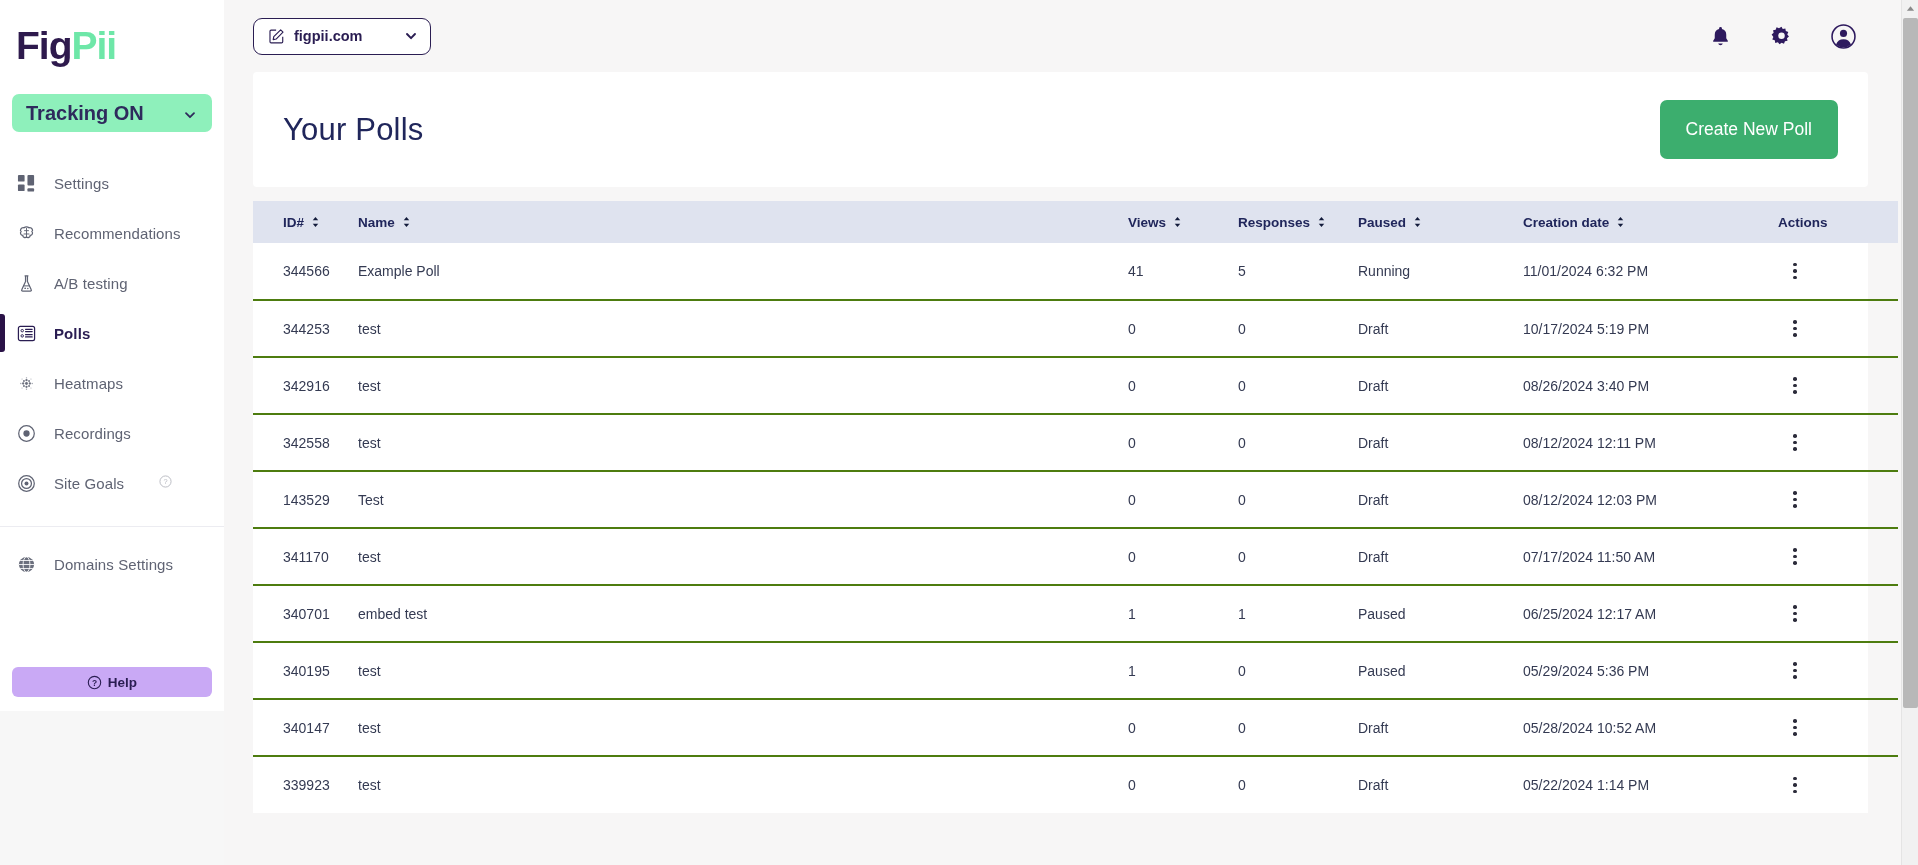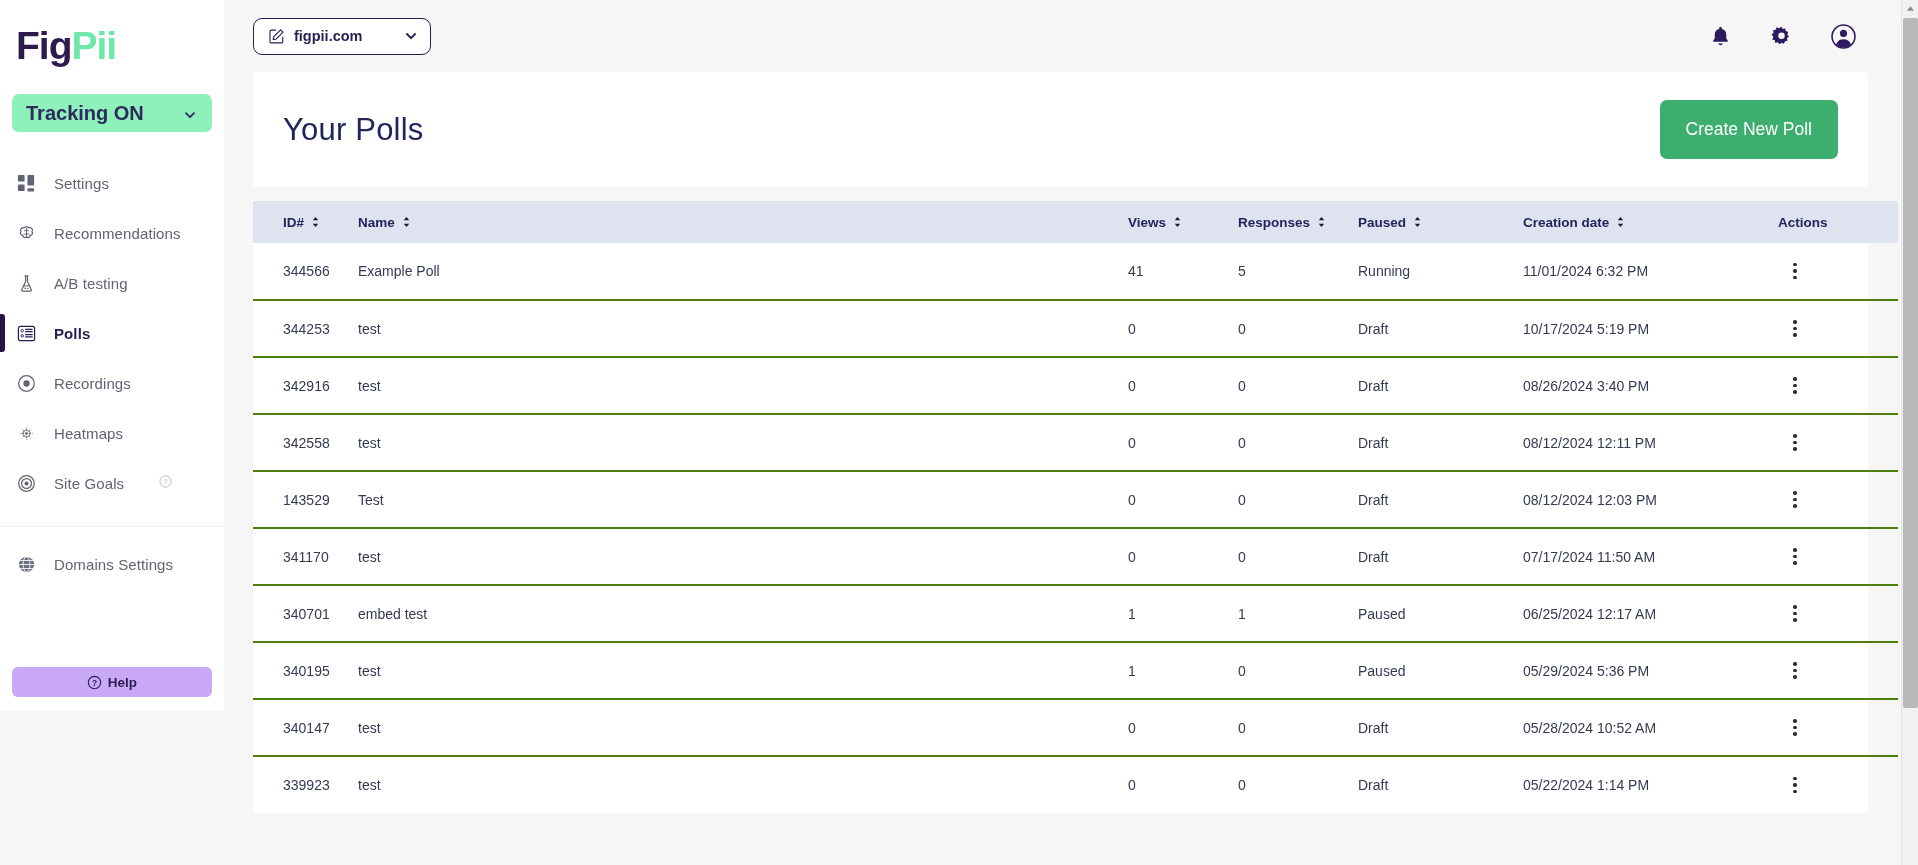--- a/index.html
+++ b/index.html
@@ -220,30 +220,20 @@
       <div class="nav-item active">
         <span class="ico">
           <svg viewBox="0 0 20 20" width="19" height="19">
             <rect x="1.5" y="2.5" width="17" height="15" rx="2" fill="none" stroke="#2a1d52" stroke-width="1.3"></rect>
             <circle cx="5.5" cy="7" r="1.3" fill="none" stroke="#2a1d52" stroke-width="1"></circle>
             <circle cx="5.5" cy="12.5" r="1.3" fill="none" stroke="#2a1d52" stroke-width="1"></circle>
             <path d="M9 5.6h7M9 8h7M9 11.2h7M9 13.6h7" stroke="#2a1d52" stroke-width="1.2" stroke-linecap="round"></path>
           </svg>
         </span>
         <span class="txt">Polls</span>
-      </div>
-
-      <div class="nav-item">
-        <span class="ico">
-          <svg viewBox="0 0 20 20" width="19" height="19">
-            <circle cx="10" cy="10" r="8.2" fill="none" stroke="#5f6373" stroke-width="1.3"></circle>
-            <circle cx="10" cy="10" r="3.3" fill="#5f6373"></circle>
-          </svg>
-        </span>
-        <span class="txt">Recordings</span>
       </div>
 
       <div class="nav-item">
         <span class="ico">
           <svg viewBox="0 0 20 20" width="19" height="19">
             <g fill="#6b6f7d">
               <circle cx="10" cy="10" r="1.5"></circle>
                 <circle cx="6.5" cy="10" r="1.2"></circle>
                 <circle cx="13.5" cy="10" r="1.2"></circle>
               <circle cx="10" cy="6.5" r="1.2"></circle>
@@ -257,20 +247,30 @@
               <circle cx="10" cy="4" r=".7" opacity=".7"></circle>
                 <circle cx="10" cy="16" r=".7" opacity=".7"></circle>
               <circle cx="5.3" cy="5.3" r=".6" opacity=".6"></circle>
                 <circle cx="14.7" cy="5.3" r=".6" opacity=".6"></circle>
               <circle cx="5.3" cy="14.7" r=".6" opacity=".6"></circle>
                 <circle cx="14.7" cy="14.7" r=".6" opacity=".6"></circle>
             </g>
           </svg>
         </span>
         <span class="txt">Heatmaps</span>
+      </div>
+
+      <div class="nav-item">
+        <span class="ico">
+          <svg viewBox="0 0 20 20" width="19" height="19">
+            <circle cx="10" cy="10" r="8.2" fill="none" stroke="#5f6373" stroke-width="1.3"></circle>
+            <circle cx="10" cy="10" r="3.3" fill="#5f6373"></circle>
+          </svg>
+        </span>
+        <span class="txt">Recordings</span>
       </div>
 
       <div class="nav-item">
         <span class="ico">
           <svg viewBox="0 0 20 20" width="19" height="19">
             <circle cx="10" cy="10" r="8.2" fill="none" stroke="#5f6373" stroke-width="1.3"></circle>
             <circle cx="10" cy="10" r="5.2" fill="none" stroke="#5f6373" stroke-width="1.3"></circle>
             <circle cx="10" cy="10" r="2.1" fill="#5f6373"></circle>
           </svg>
         </span>

